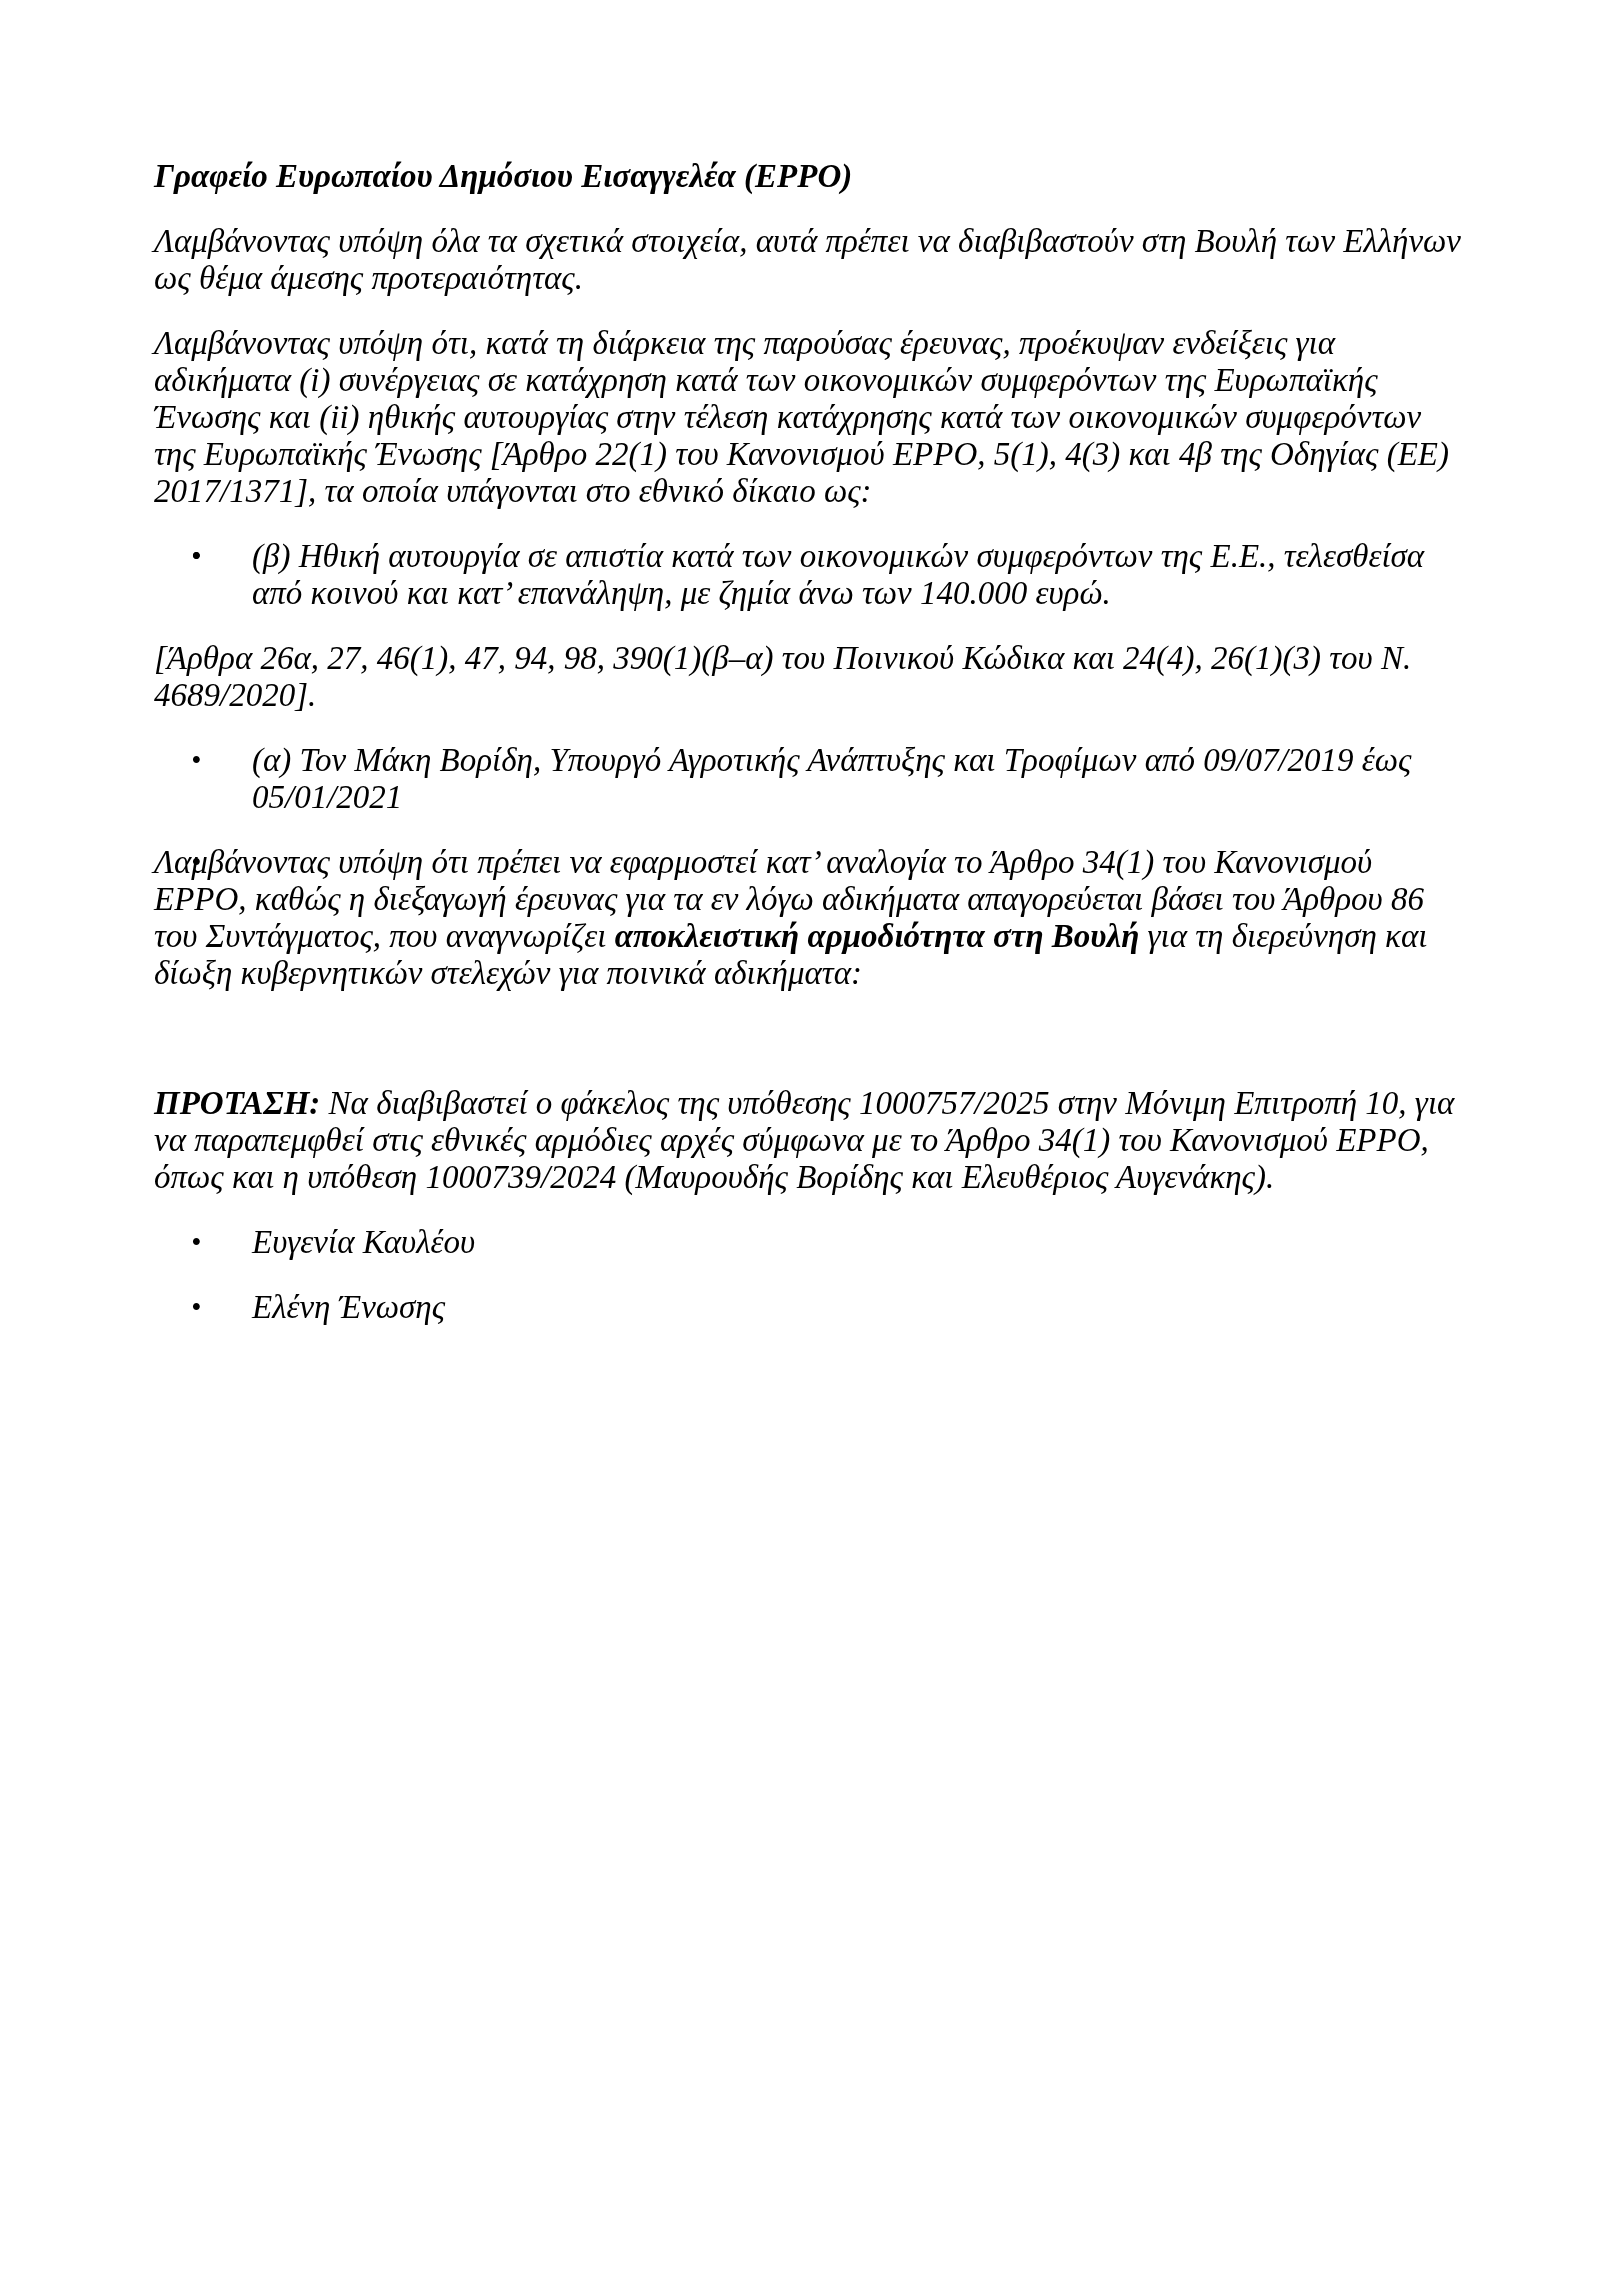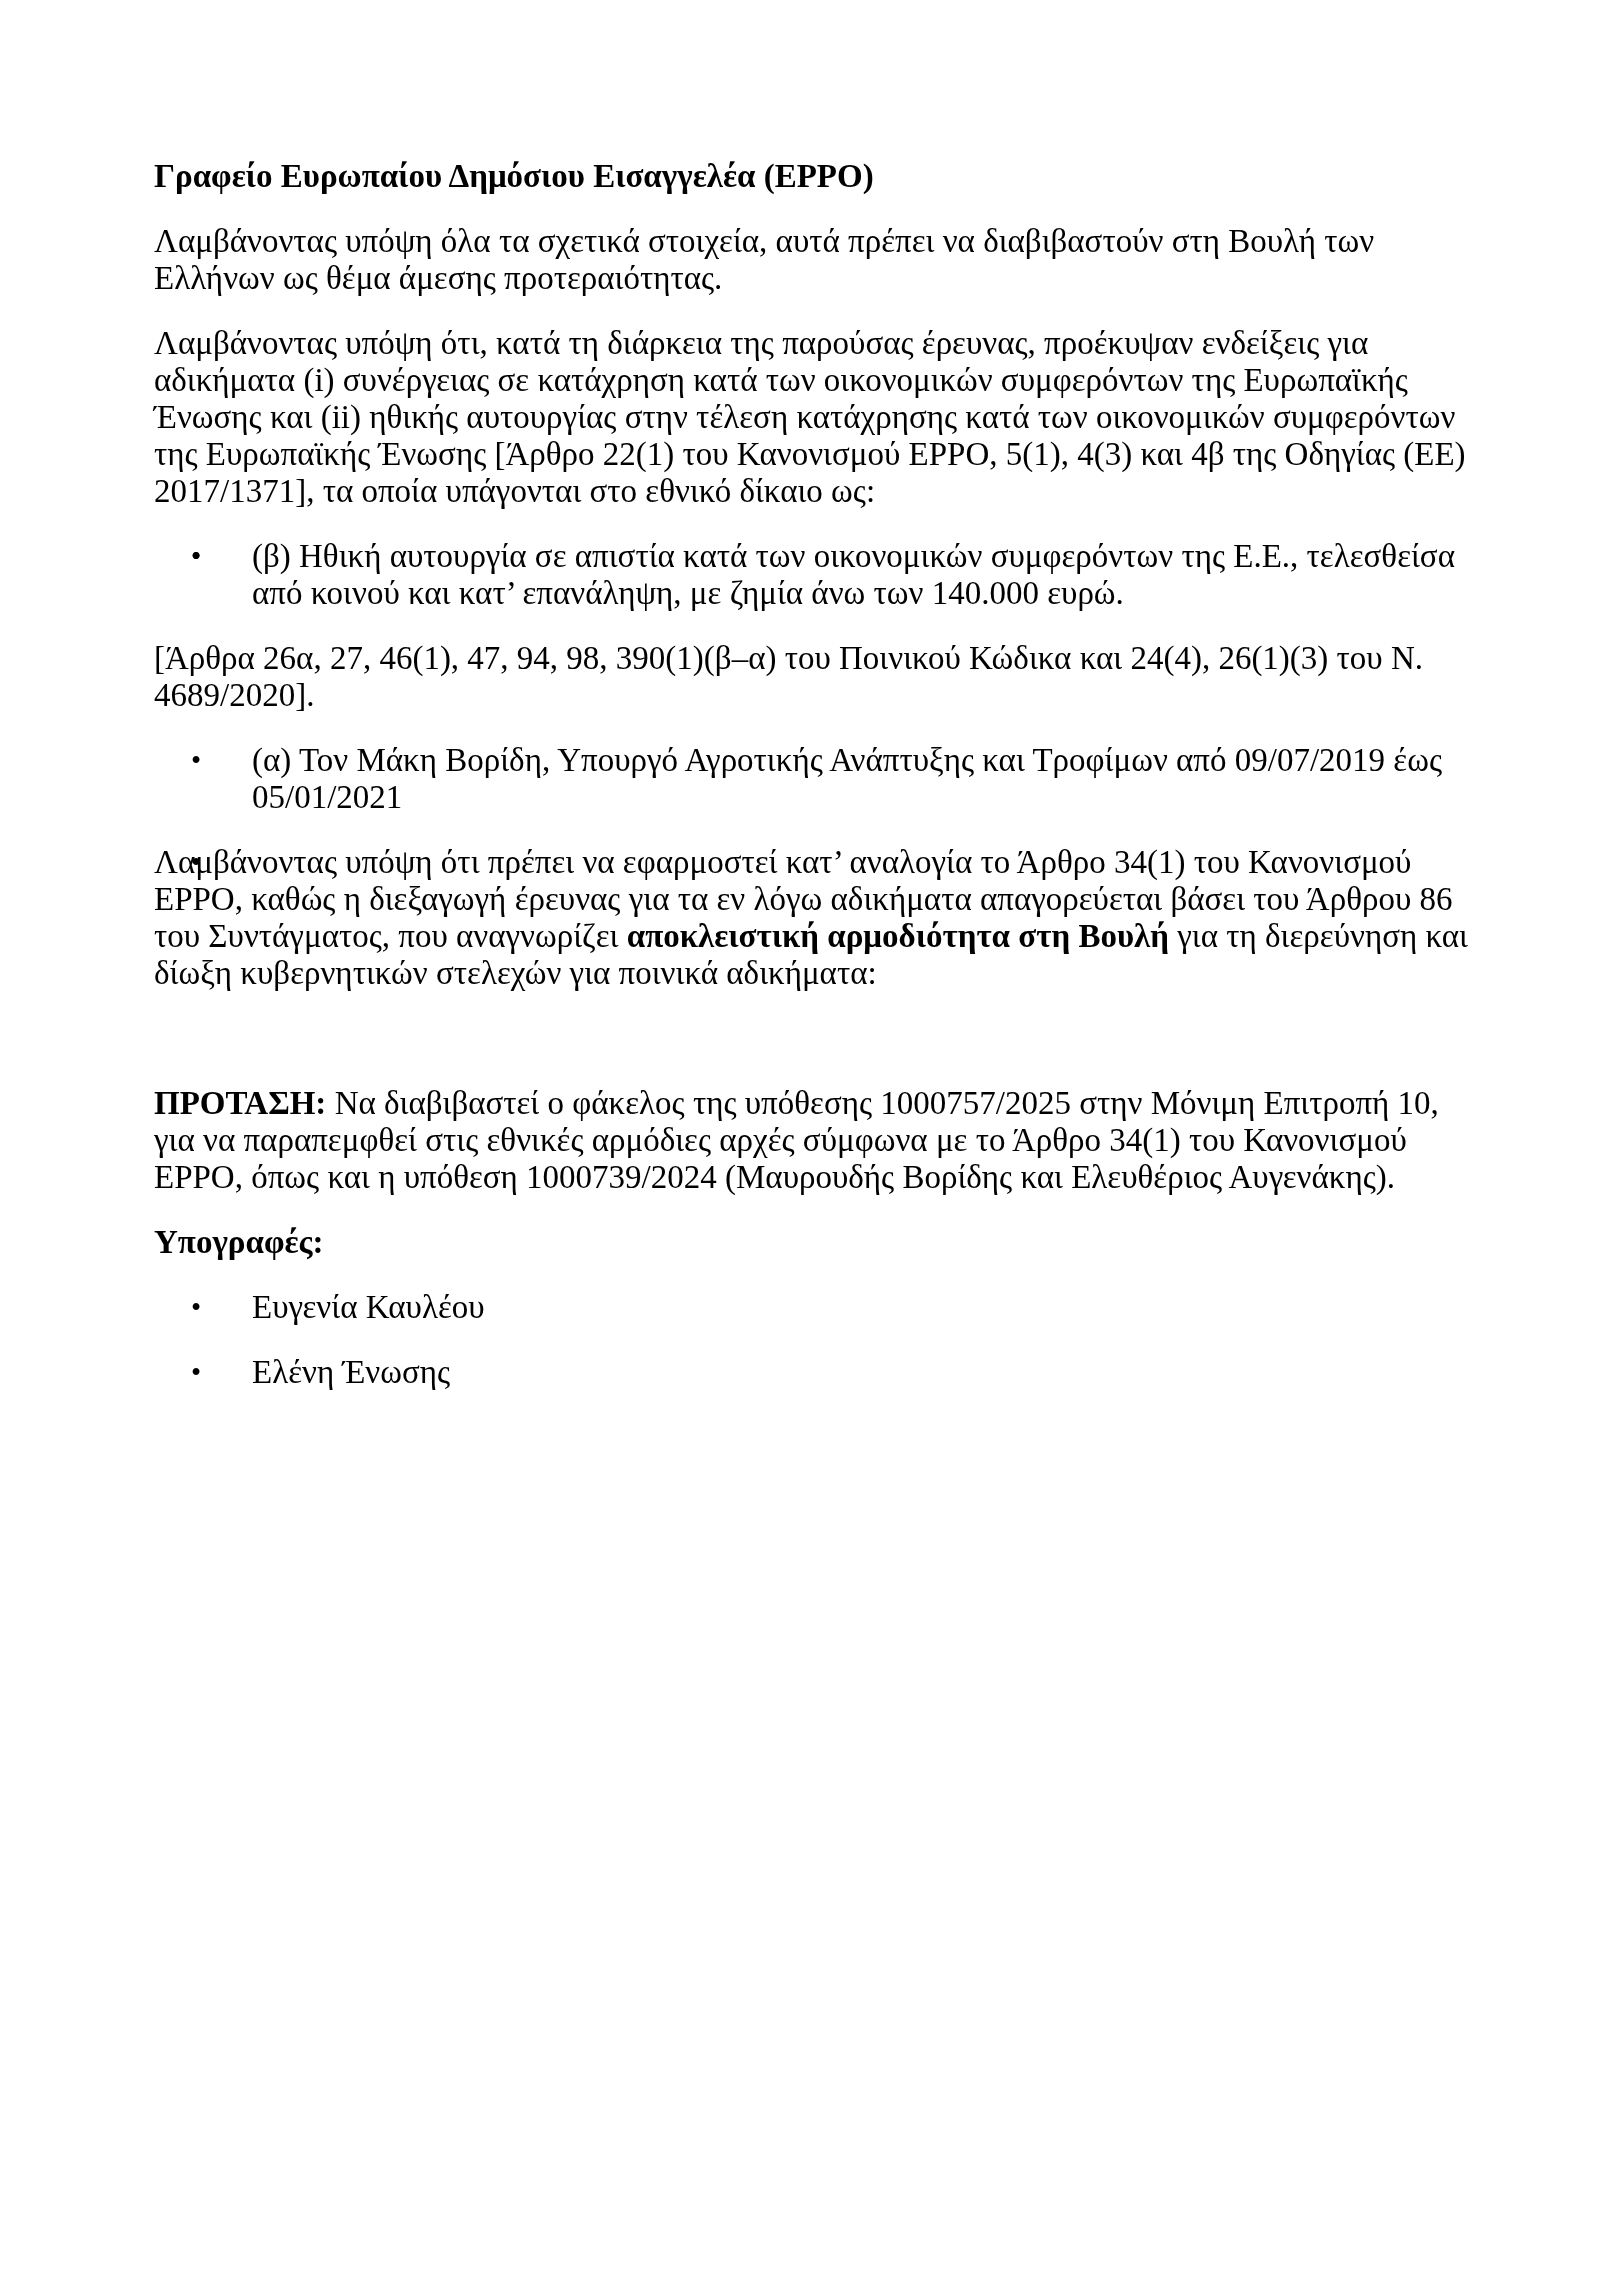--- a/index.html
+++ b/index.html
@@ -12,20 +12,21 @@
     width: 1623px;
     height: 2295px;
     box-sizing: border-box;
     background: #ffffff;
     color: #000000;
     font-family: "Liberation Serif", "DejaVu Serif", serif;
     font-size: 33px;
     line-height: 37px;
     padding: 158px 154px 0 154px;
     overflow: hidden;
+    font-style: italic;
   }
   .paragraph {
     margin: 0 0 28px 0;
     text-align: left;
     word-spacing: normal;
   }
   .bold {
     font-weight: bold;
   }
   .bullet-list {
@@ -60,19 +61,18 @@
       <li class="bullet-item"><span class="bullet-marker">•</span><span><span>(β) Ηθική αυτουργία σε απιστία κατά των οικονομικών συμφερόντων της Ε.Ε., τελεσθείσα από κοινού και κατ’ επανάληψη, με ζημία άνω των 140.000 ευρώ.</span></span></li>
     </ul>
     <p class="paragraph"><span>[Άρθρα 26α, 27, 46(1), 47, 94, 98, 390(1)(β–α) του Ποινικού Κώδικα και 24(4), 26(1)(3) του Ν. 4689/2020].</span></p>
     <ul class="bullet-list">
       <li class="bullet-item"><span class="bullet-marker">•</span><span><span>(α) Τον Μάκη Βορίδη, Υπουργό Αγροτικής Ανάπτυξης και Τροφίμων από 09/07/2019 έως 05/01/2021</span></span></li>
       <li class="bullet-item"><span class="bullet-marker">•</span></li>
     </ul>
     <p class="paragraph"><span>Λαμβάνοντας υπόψη ότι πρέπει να εφαρμοστεί κατ’ αναλογία το Άρθρο 34(1) του Κανονισμού EPPO, καθώς η διεξαγωγή έρευνας για τα εν λόγω αδικήματα απαγορεύεται βάσει του Άρθρου 86 του Συντάγματος, που αναγνωρίζει </span><span class="bold">αποκλειστική αρμοδιότητα στη Βουλή</span><span> για τη διερεύνηση και δίωξη κυβερνητικών στελεχών για ποινικά αδικήματα:</span></p>
     <div class="spacer"></div>
     <p class="paragraph"><span class="bold">ΠΡΟΤΑΣΗ:</span><span> Να διαβιβαστεί ο φάκελος της υπόθεσης 1000757/2025 στην Μόνιμη Επιτροπή 10, για να παραπεμφθεί στις εθνικές αρμόδιες αρχές σύμφωνα με το Άρθρο 34(1) του Κανονισμού EPPO, όπως και η υπόθεση 1000739/2024 (Μαυρουδής Βορίδης και Ελευθέριος Αυγενάκης).</span></p>
-    <p class="paragraph"><span class="bold">Υπογραφές:</span></p>
     <ul class="bullet-list">
       <li class="bullet-item"><span class="bullet-marker">•</span><span><span>Ευγενία Καυλέου</span></span></li>
       <li class="bullet-item"><span class="bullet-marker">•</span><span><span>Ελένη Ένωσης</span></span></li>
     </ul>
   </div>
 
 
 </body></html>

